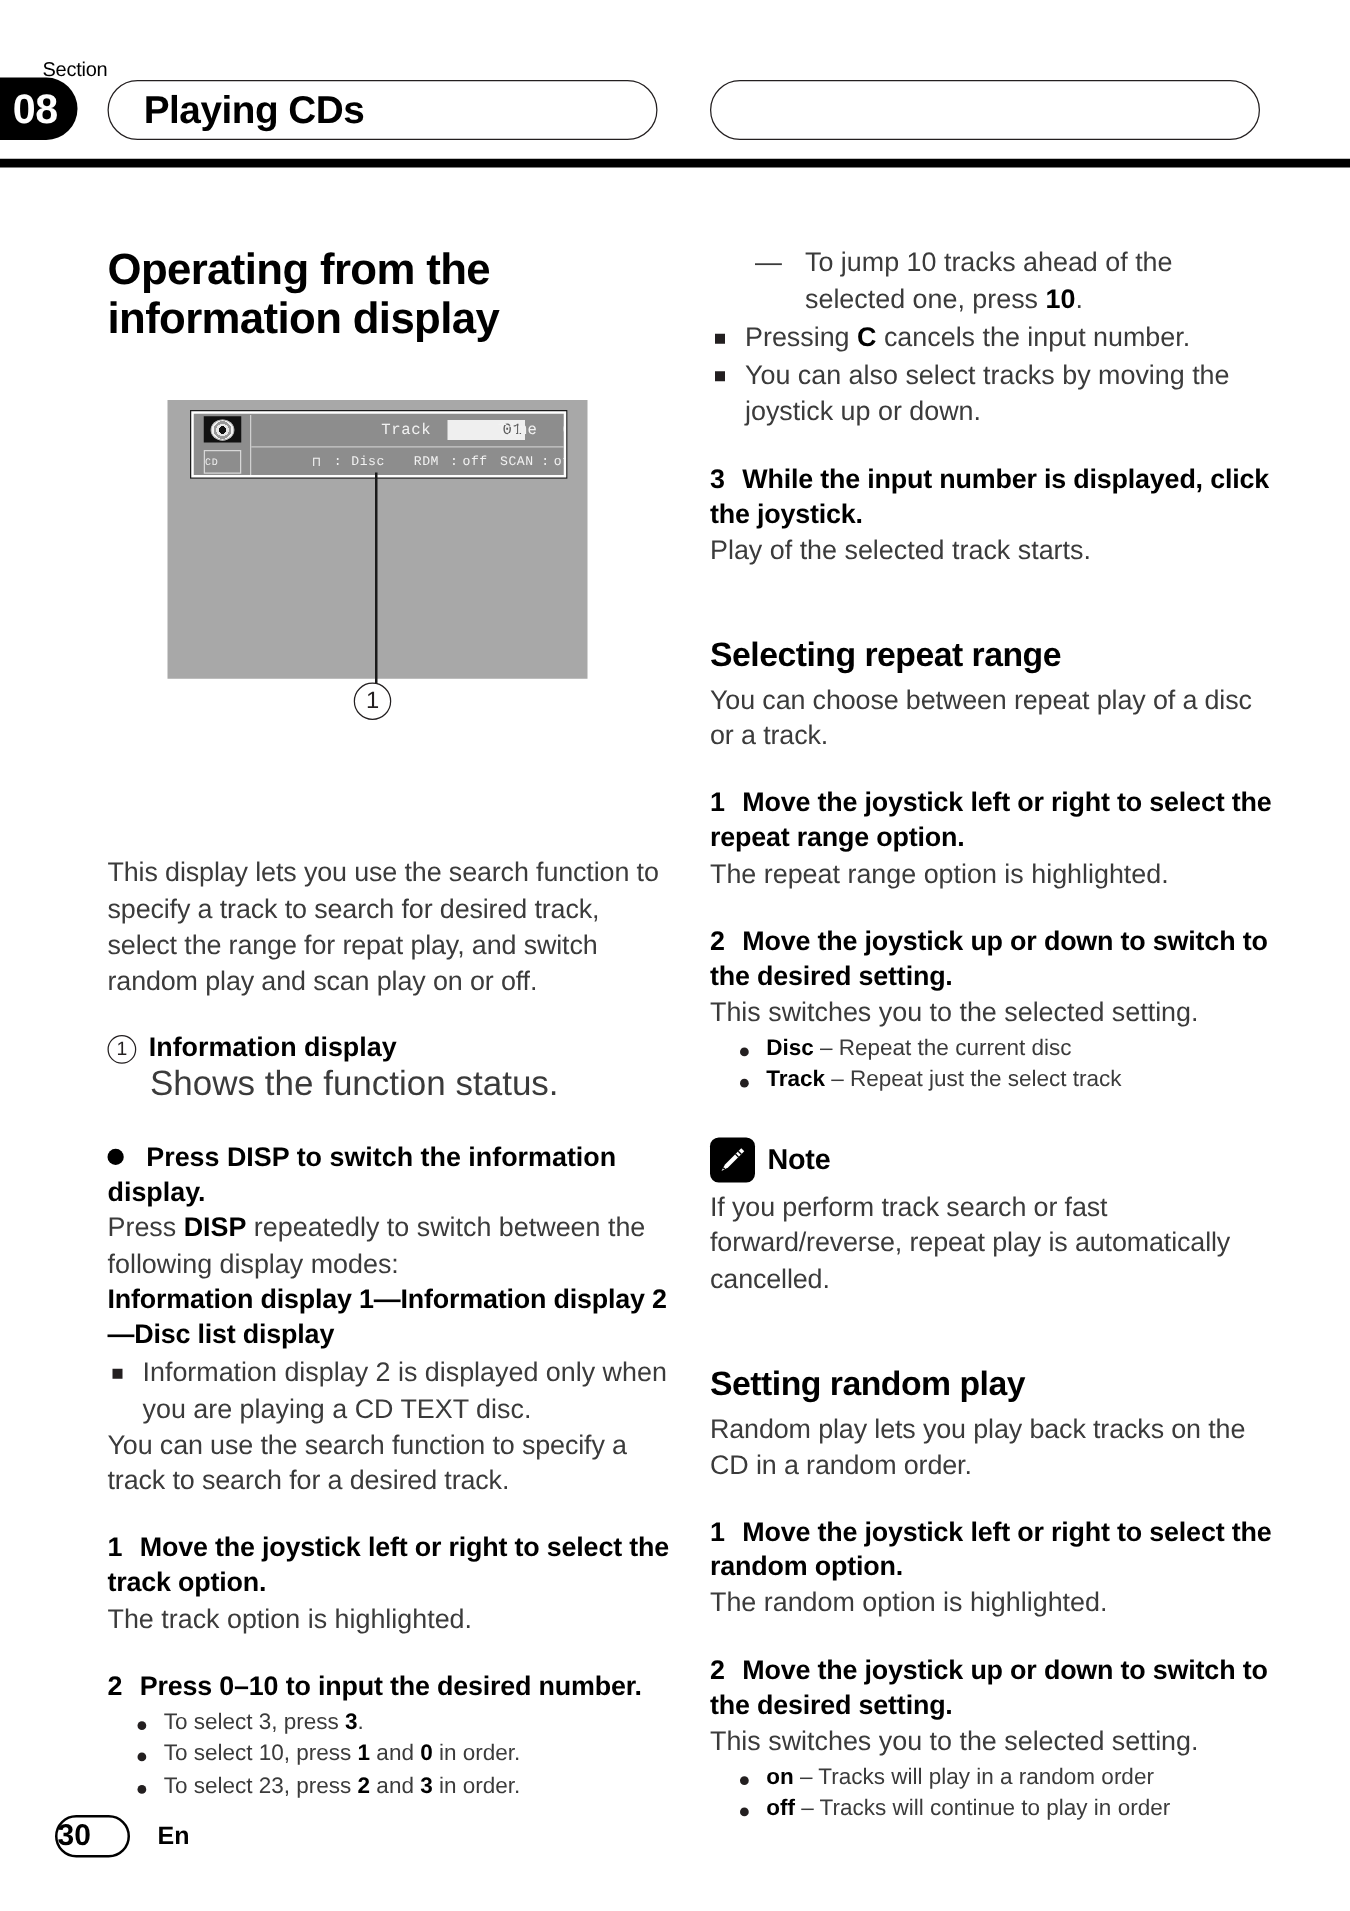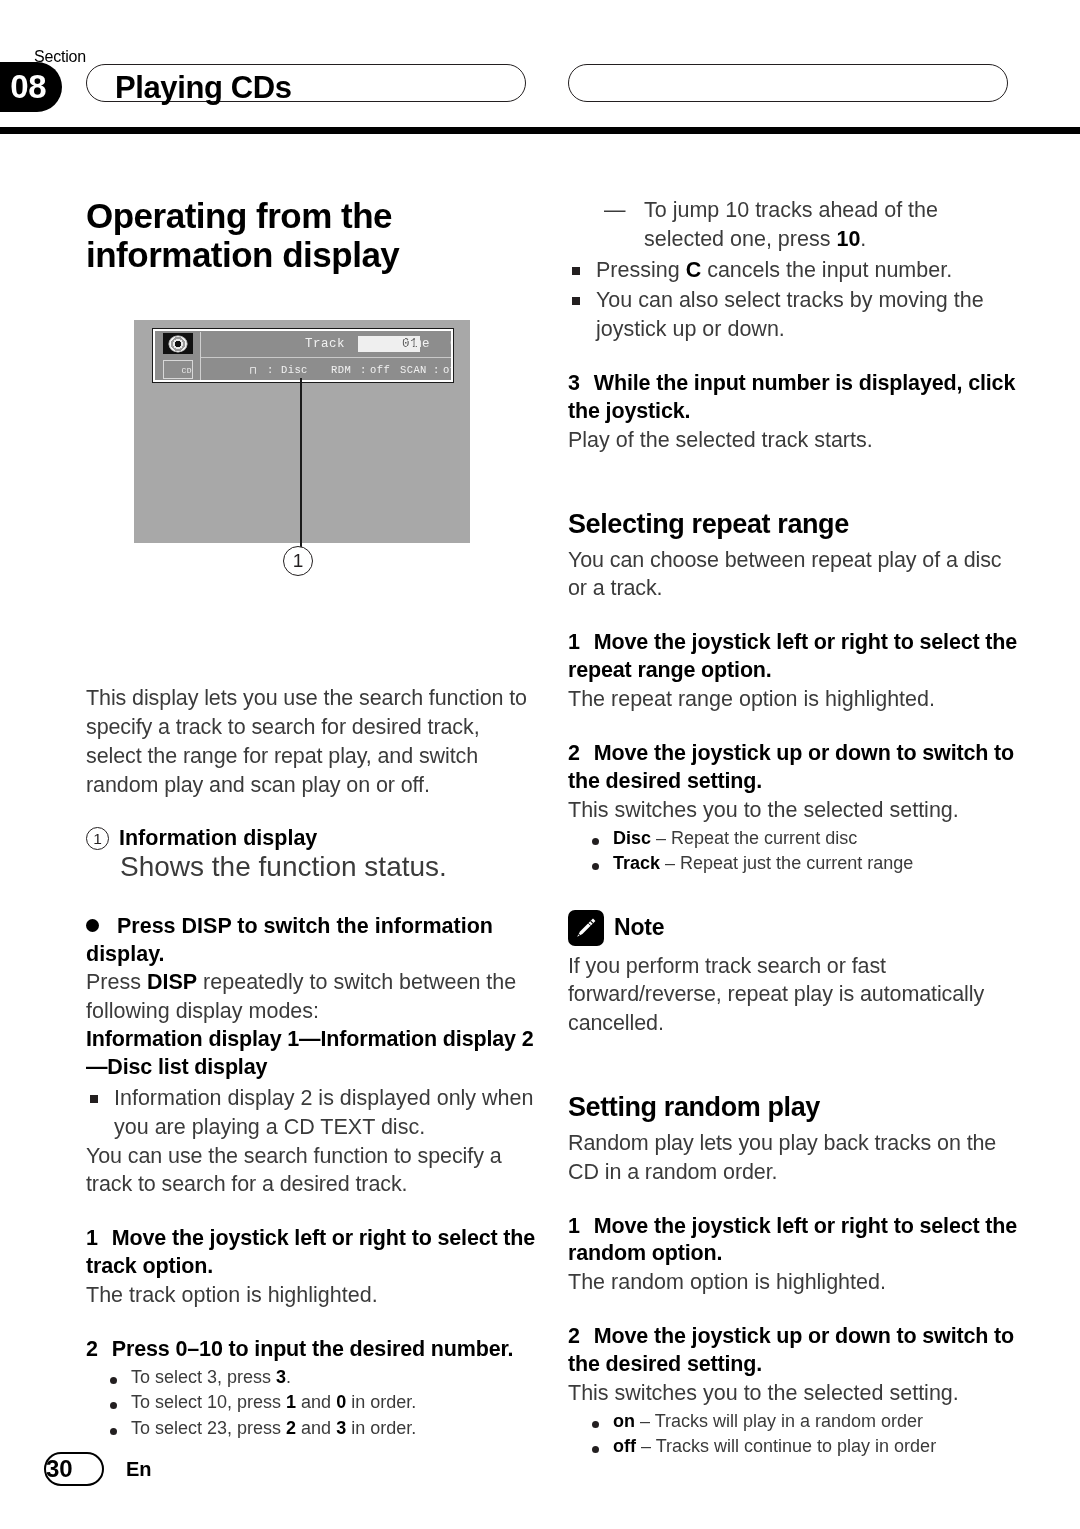--- a/index.html
+++ b/index.html
@@ -45,21 +45,21 @@
     font-weight: bold;
     text-align: right;
     padding-right: 16px;
     box-sizing: border-box;
     line-height: 50px;
     letter-spacing: -0.5px;
   }
   .header-pill {
     position: absolute;
     top: 64px;
-    height: 38px;
+    height: 48px;
     border: 1.6px solid #231f20;
     border-radius: 26px;
     box-sizing: border-box;
     background: #fff;
   }
   #pill-left {
     left: 86px;
     width: 440px;
   }
   #pill-right {
@@ -284,21 +284,21 @@
     box-shadow: 0 0 0 0.5px #ddd;
   }
   #cd-box {
     position: absolute;
     left: 8px; top: 2px;
     width: 30px; height: 19px;
     border: 1px solid #d8d8d8;
     color: #efefef;
     font-size: 8px;
     font-family: "Liberation Mono", monospace;
-    text-align: right;
+    text-align: left;
     line-height: 19px;
     letter-spacing: 0.5px;
     box-sizing: border-box;
   }
   .lcd-txt {
     position: absolute;
     color: #f2f2f2;
     font-family: "Liberation Mono", monospace;
     font-size: 12.5px;
     letter-spacing: 0.5px;
@@ -529,21 +529,21 @@
 
   <p class="step">
     <span class="num">2</span><span>Move the joystick up or down to switch to the desired setting.</span>
   </p>
   <p class="afterstep">This switches you to the selected setting.</p>
   <ul class="dot">
     <li>
       <b class="kw">Disc</b><span> – Repeat the current disc</span>
     </li>
     <li>
-      <b class="kw">Track</b><span> – Repeat just the current range</span>
+      <b class="kw">Track</b><span> – Repeat just the select track</span>
     </li>
   </ul>
 
   <div class="note-head">
     <div class="note-icon">
       <svg width="24" height="24" viewBox="0 0 24 24" aria-hidden="true">
         <path d="M19 2.6 L21.4 5 L8.4 18 L3.2 20.8 L6 15.6 Z" fill="#ffffff"></path>
         <path d="M4.6 18.2 L5.8 19.4" stroke="#000" stroke-width="1.1" fill="none"></path>
         <path d="M16.6 5 L19 7.4" stroke="#000" stroke-width="1.1" fill="none"></path>
         <path d="M14.4 7.2 L16.8 9.6" stroke="#000" stroke-width="1" fill="none"></path>

